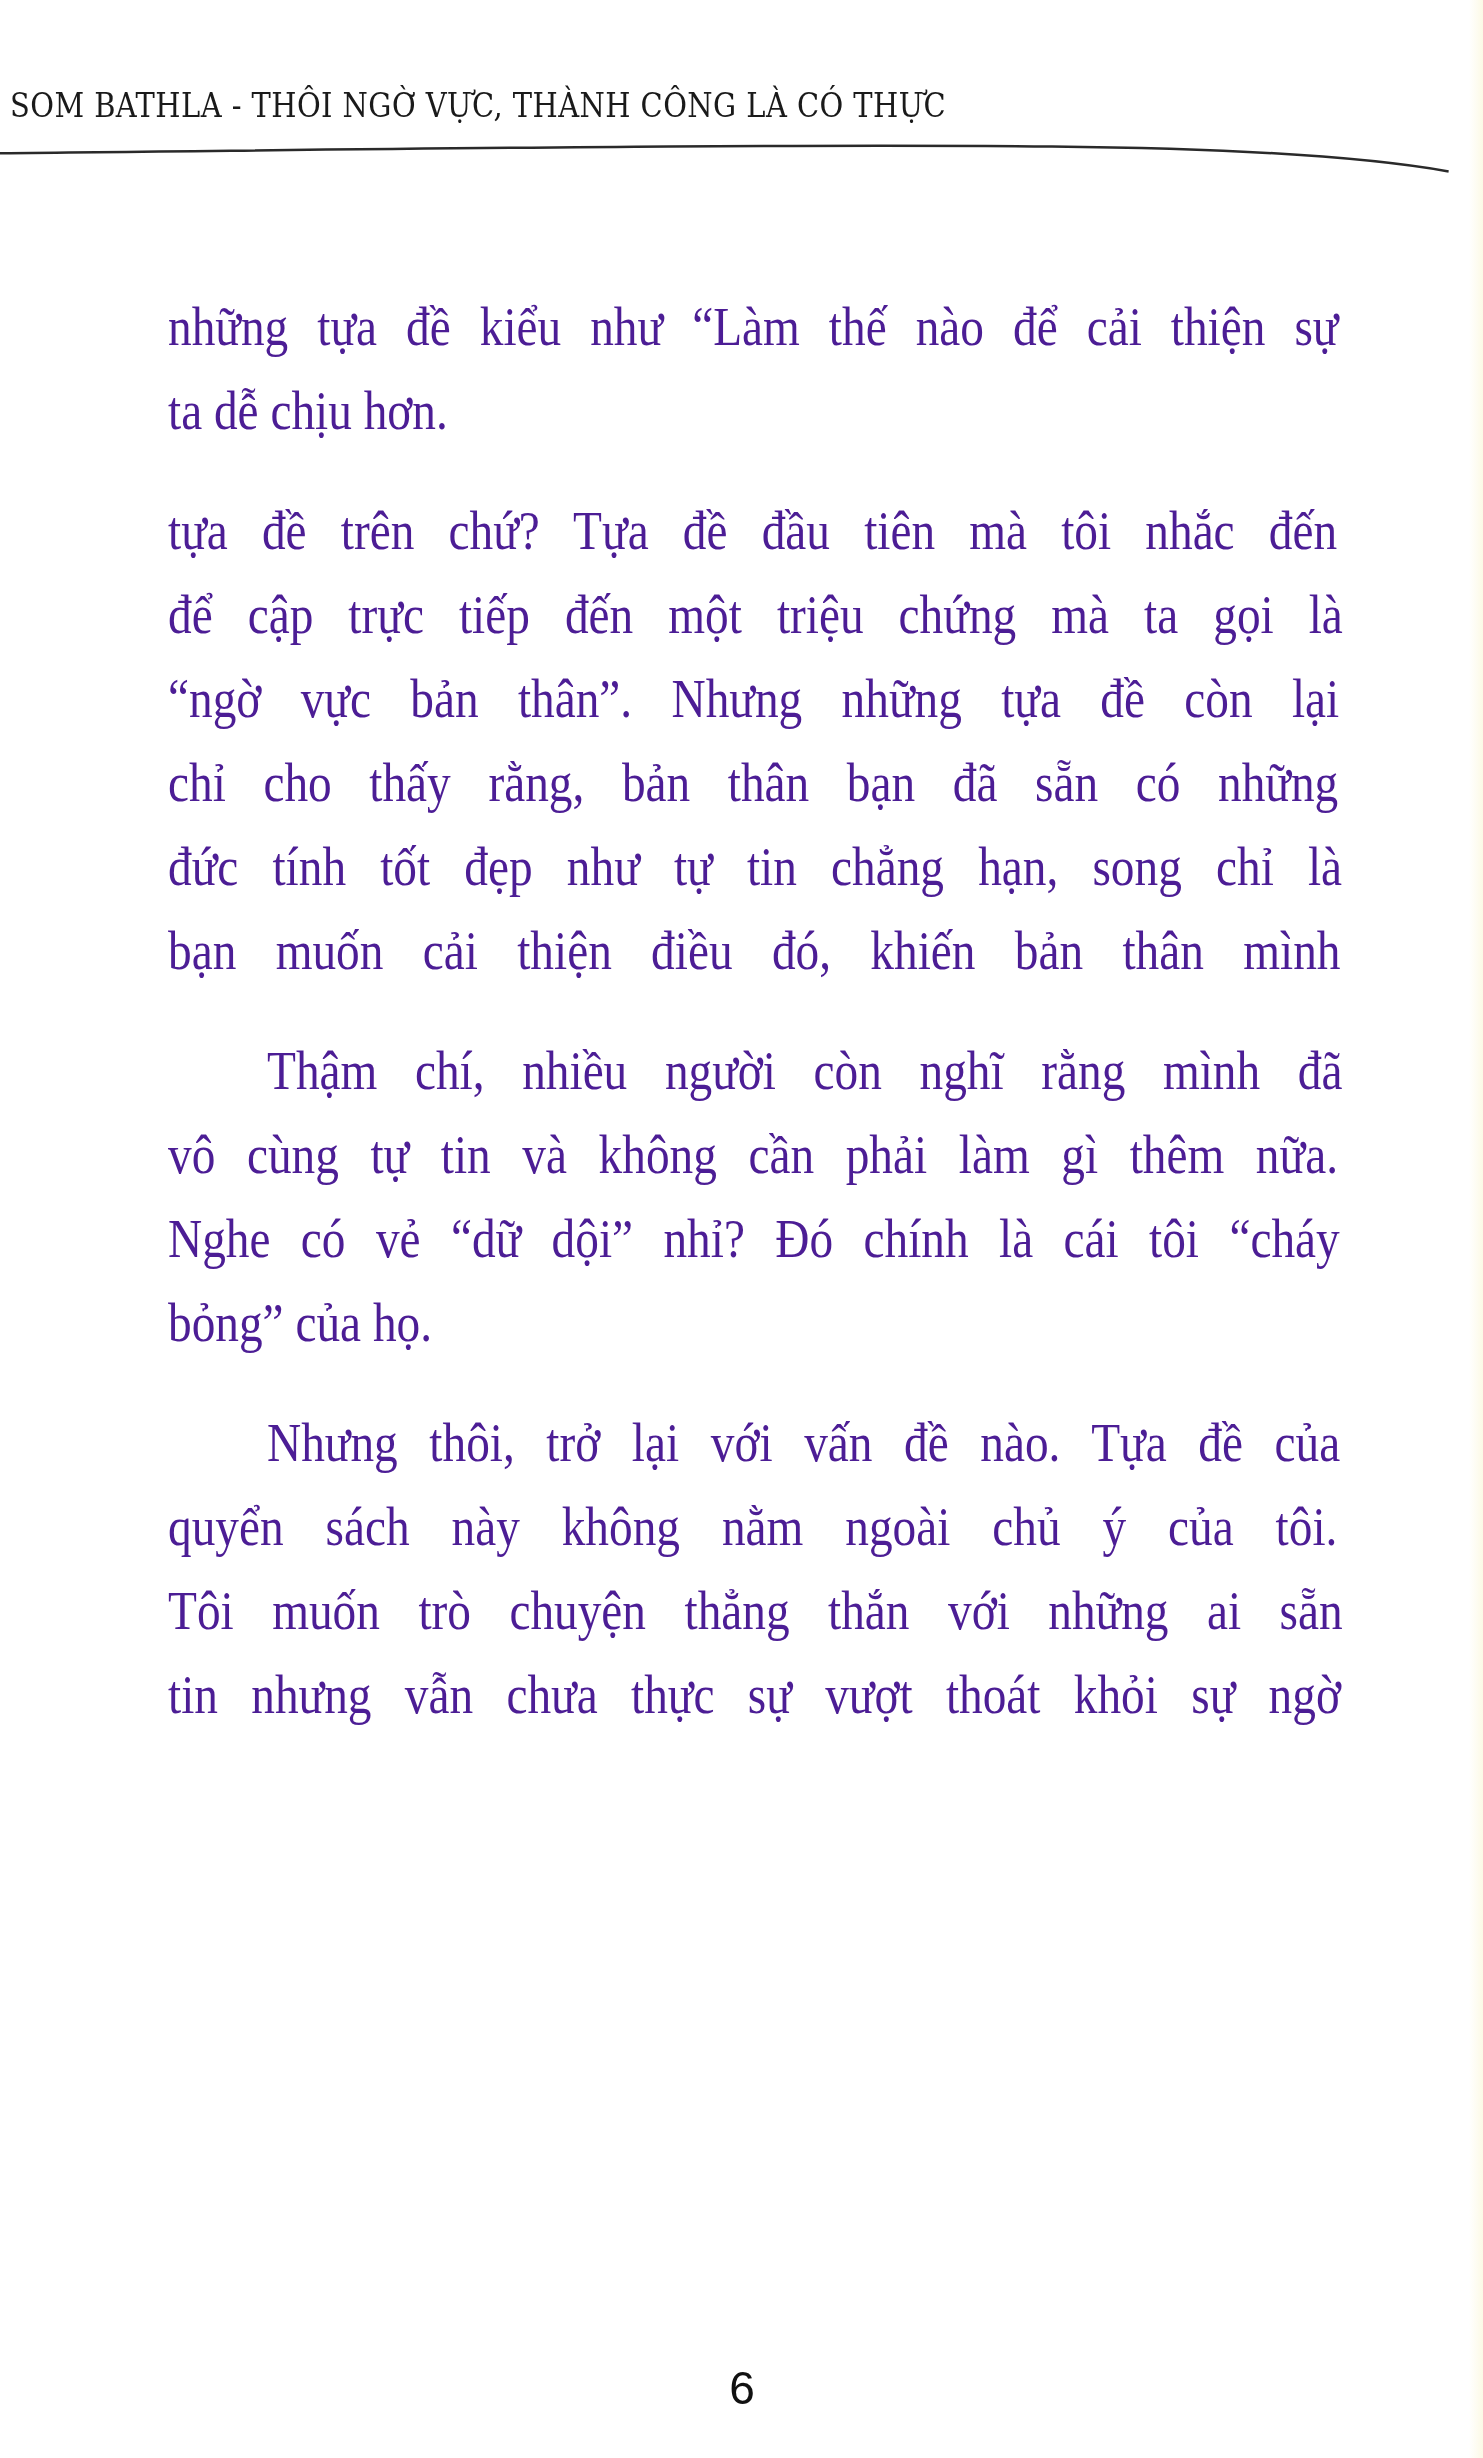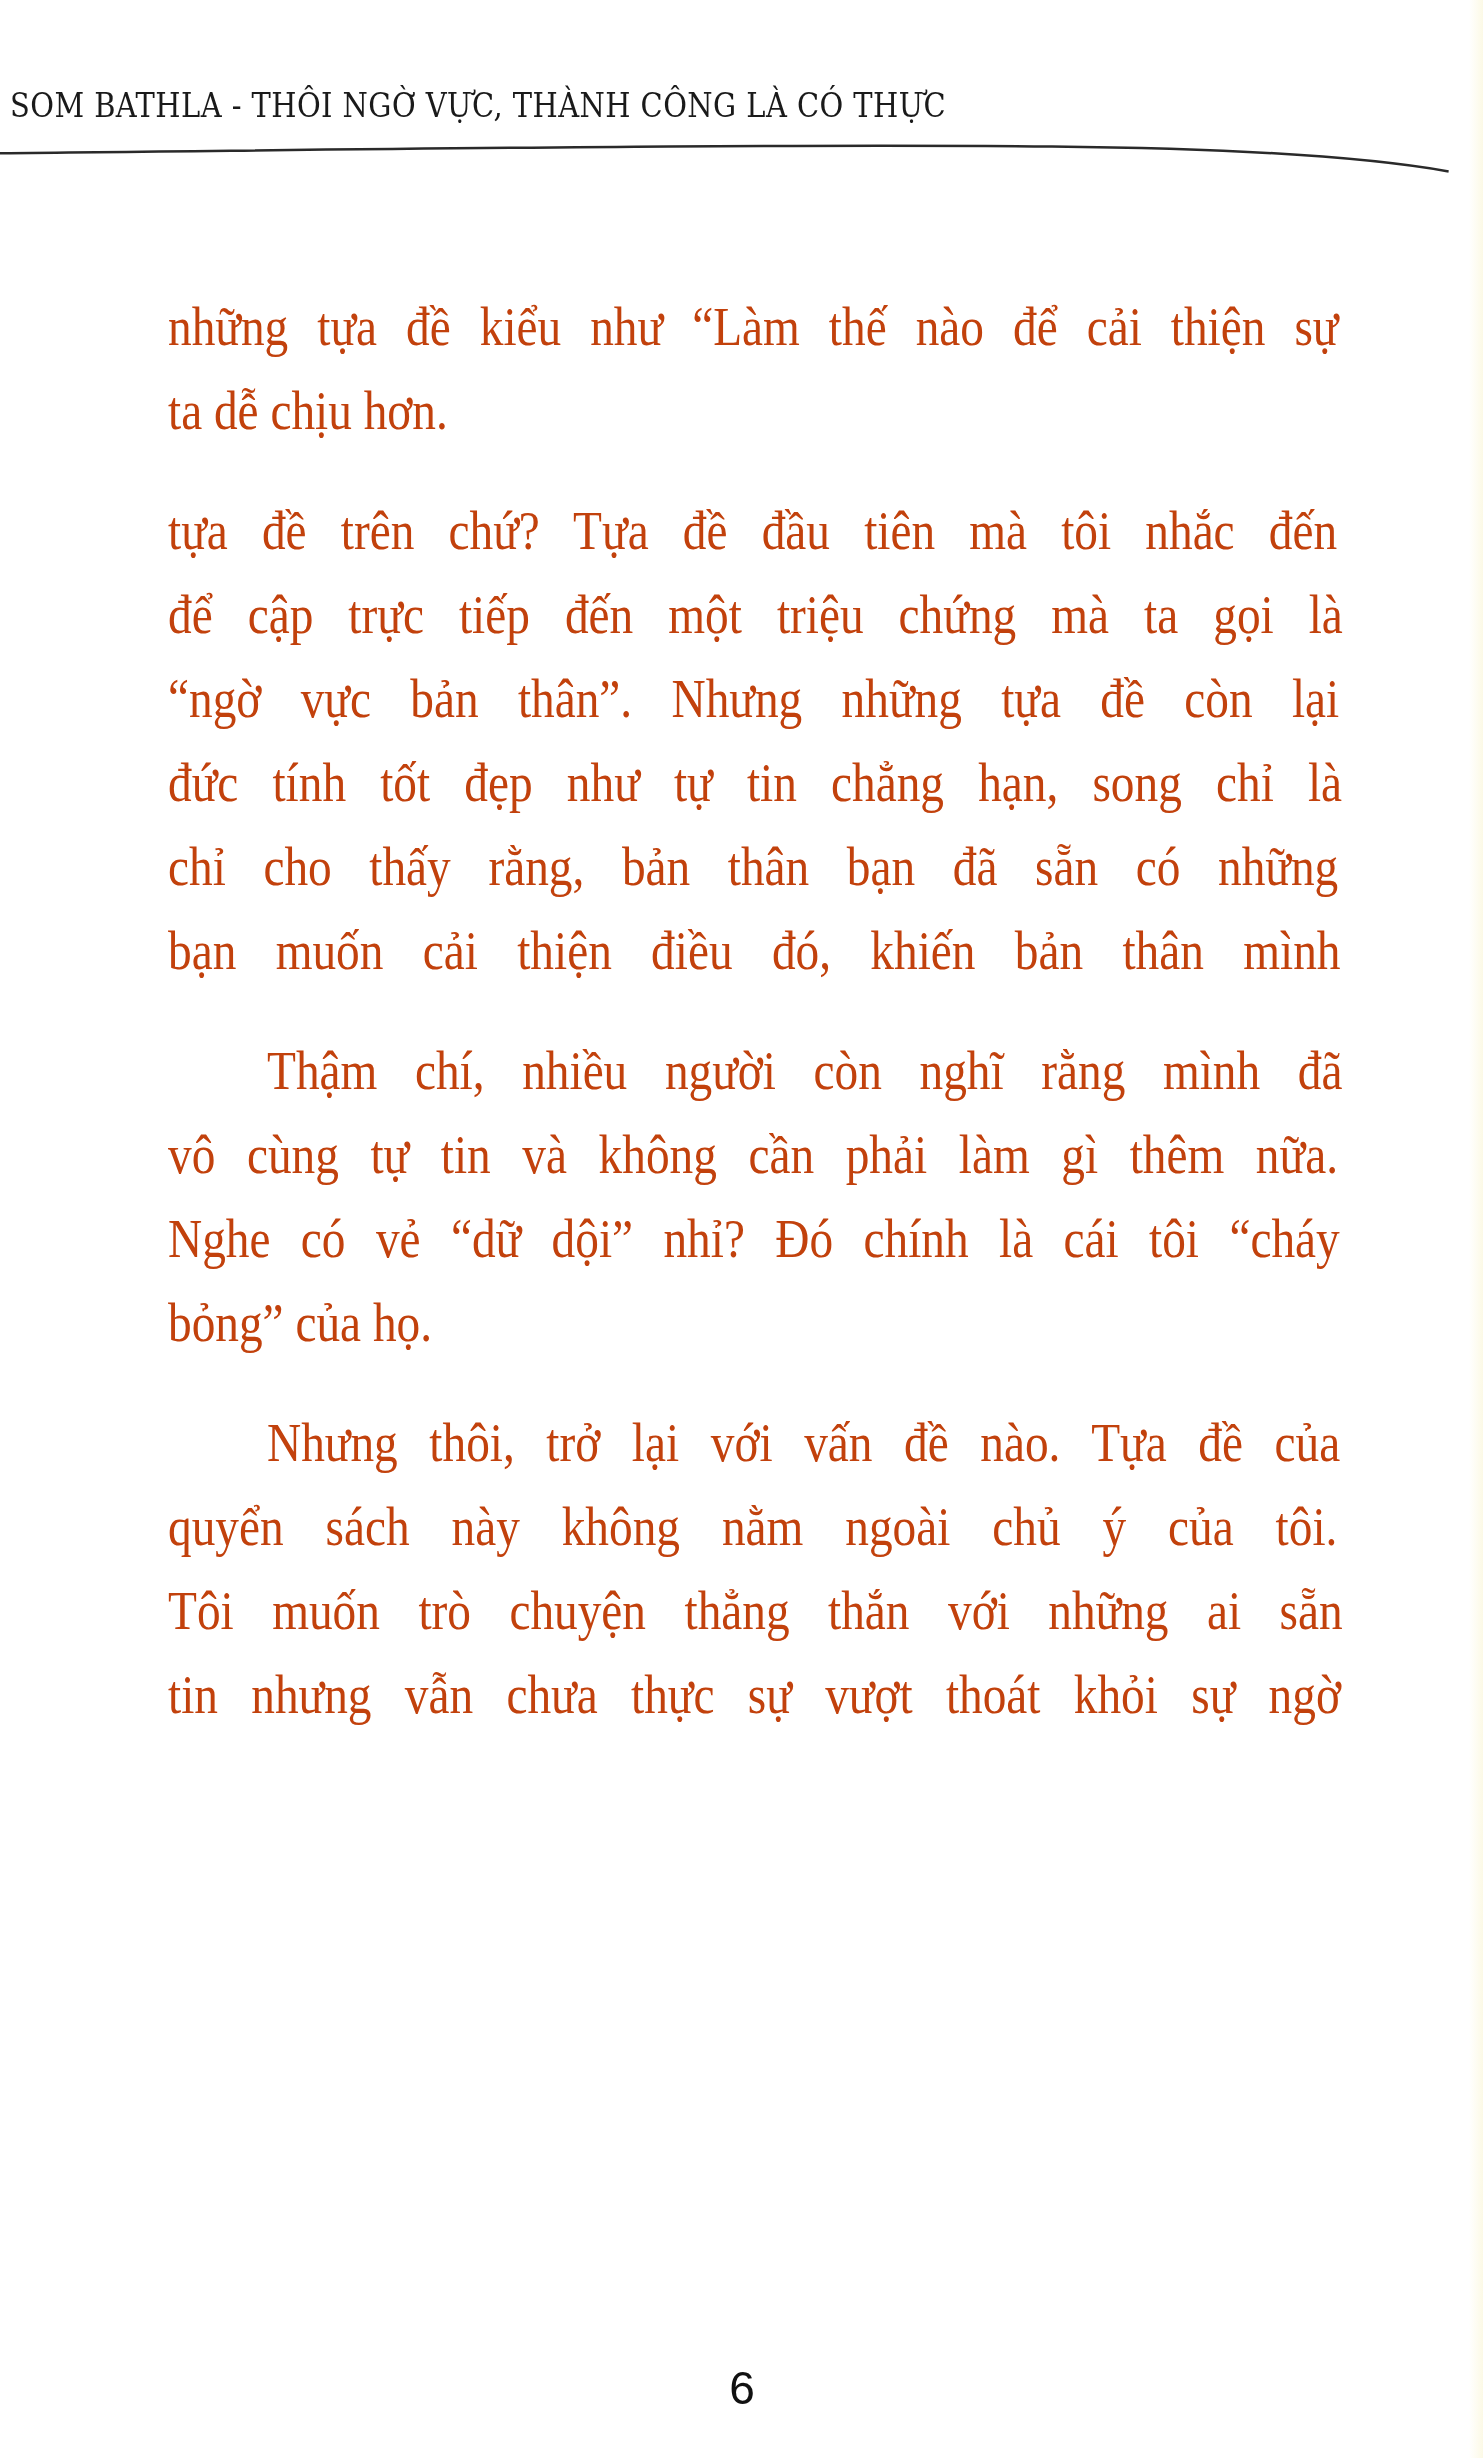--- a/index.html
+++ b/index.html
@@ -13,21 +13,21 @@
   }
   .running-header {
     position: absolute; left: 9.6px; top: 84px;
     font-family: "DejaVu Serif", serif; font-size: 34px; font-weight: normal;
     line-height: 42px; white-space: nowrap; color: #1a1a1a;
     transform-origin: left center; letter-spacing: 0.5px;
   }
   .header-rule { position: absolute; left: 0; top: 134px; width: 1484px; height: 48px; }
   .body-text {
     position: absolute; left: 168px; top: 285px; width: 1180px;
-    font-family: "Liberation Serif", serif; font-size: 55px; color: #c2410c;
+    font-family: "Liberation Serif", serif; font-size: 55px; color: #4c1d95;
   }
   .para { margin: 0; }
   .para + .para { margin-top: 36px; }
   .line {
     display: block; height: 84px; line-height: 84px; white-space: nowrap;
     transform-origin: left center;
   }
   .line.indent { padding-left: 99px; }
   .page-number {
     position: absolute; left: 0; width: 1484px; top: 2361px; text-align: center;
@@ -47,22 +47,22 @@
 
 <main class="body-text">
   <p class="para">
     <span class="line just"><span style="white-space: nowrap; font: 55px / 84px &quot;Liberation Serif&quot;, serif; display: inline-block; transform-origin: left center; word-spacing: 20px; transform: scaleX(0.86);">những tựa đề kiểu như “Làm thế nào để cải thiện sự</span></span>
     <span class="line"><span style="white-space: nowrap; font: 55px / 84px &quot;Liberation Serif&quot;, serif; display: inline-block; transform-origin: left center; transform: scaleX(0.86);">ta dễ chịu hơn.</span></span>
   </p>
   <p class="para">
     <span class="line just"><span style="white-space: nowrap; font: 55px / 84px &quot;Liberation Serif&quot;, serif; display: inline-block; transform-origin: left center; word-spacing: 26px; transform: scaleX(0.86);">tựa đề trên chứ? Tựa đề đầu tiên mà tôi nhắc đến</span></span>
     <span class="line just"><span style="white-space: nowrap; font: 55px / 84px &quot;Liberation Serif&quot;, serif; display: inline-block; transform-origin: left center; word-spacing: 27px; transform: scaleX(0.86);">để cập trực tiếp đến một triệu chứng mà ta gọi là</span></span>
     <span class="line just"><span style="white-space: nowrap; font: 55px / 84px &quot;Liberation Serif&quot;, serif; display: inline-block; transform-origin: left center; word-spacing: 32px; transform: scaleX(0.86);">“ngờ vực bản thân”. Nhưng những tựa đề còn lại</span></span>
+    <span class="line just"><span style="white-space: nowrap; font: 55px / 84px &quot;Liberation Serif&quot;, serif; display: inline-block; transform-origin: left center; word-spacing: 30px; transform: scaleX(0.86);">chỉ cho thấy rằng, bản thân bạn đã sẵn có những</span></span>
     <span class="line just"><span style="white-space: nowrap; font: 55px / 84px &quot;Liberation Serif&quot;, serif; display: inline-block; transform-origin: left center; word-spacing: 26px; transform: scaleX(0.86);">đức tính tốt đẹp như tự tin chẳng hạn, song chỉ là</span></span>
-    <span class="line just"><span style="white-space: nowrap; font: 55px / 84px &quot;Liberation Serif&quot;, serif; display: inline-block; transform-origin: left center; word-spacing: 30px; transform: scaleX(0.86);">chỉ cho thấy rằng, bản thân bạn đã sẵn có những</span></span>
     <span class="line just"><span style="white-space: nowrap; font: 55px / 84px &quot;Liberation Serif&quot;, serif; display: inline-block; transform-origin: left center; word-spacing: 32px; transform: scaleX(0.86);">bạn muốn cải thiện điều đó, khiến bản thân mình</span></span>
   </p>
   <p class="para">
     <span class="line just indent"><span style="white-space: nowrap; font: 55px / 84px &quot;Liberation Serif&quot;, serif; display: inline-block; transform-origin: left center; word-spacing: 30px; transform: scaleX(0.86);">Thậm chí, nhiều người còn nghĩ rằng mình đã</span></span>
     <span class="line just"><span style="white-space: nowrap; font: 55px / 84px &quot;Liberation Serif&quot;, serif; display: inline-block; transform-origin: left center; word-spacing: 23px; transform: scaleX(0.86);">vô cùng tự tin và không cần phải làm gì thêm nữa.</span></span>
     <span class="line just"><span style="white-space: nowrap; font: 55px / 84px &quot;Liberation Serif&quot;, serif; display: inline-block; transform-origin: left center; word-spacing: 21.6px; transform: scaleX(0.86);">Nghe có vẻ “dữ dội” nhỉ? Đó chính là cái tôi “cháy</span></span>
     <span class="line"><span style="white-space: nowrap; font: 55px / 84px &quot;Liberation Serif&quot;, serif; display: inline-block; transform-origin: left center; transform: scaleX(0.86);">bỏng” của họ.</span></span>
   </p>
   <p class="para">
     <span class="line just indent"><span style="white-space: nowrap; font: 55px / 84px &quot;Liberation Serif&quot;, serif; display: inline-block; transform-origin: left center; word-spacing: 23px; transform: scaleX(0.86);">Nhưng thôi, trở lại với vấn đề nào. Tựa đề của</span></span>

